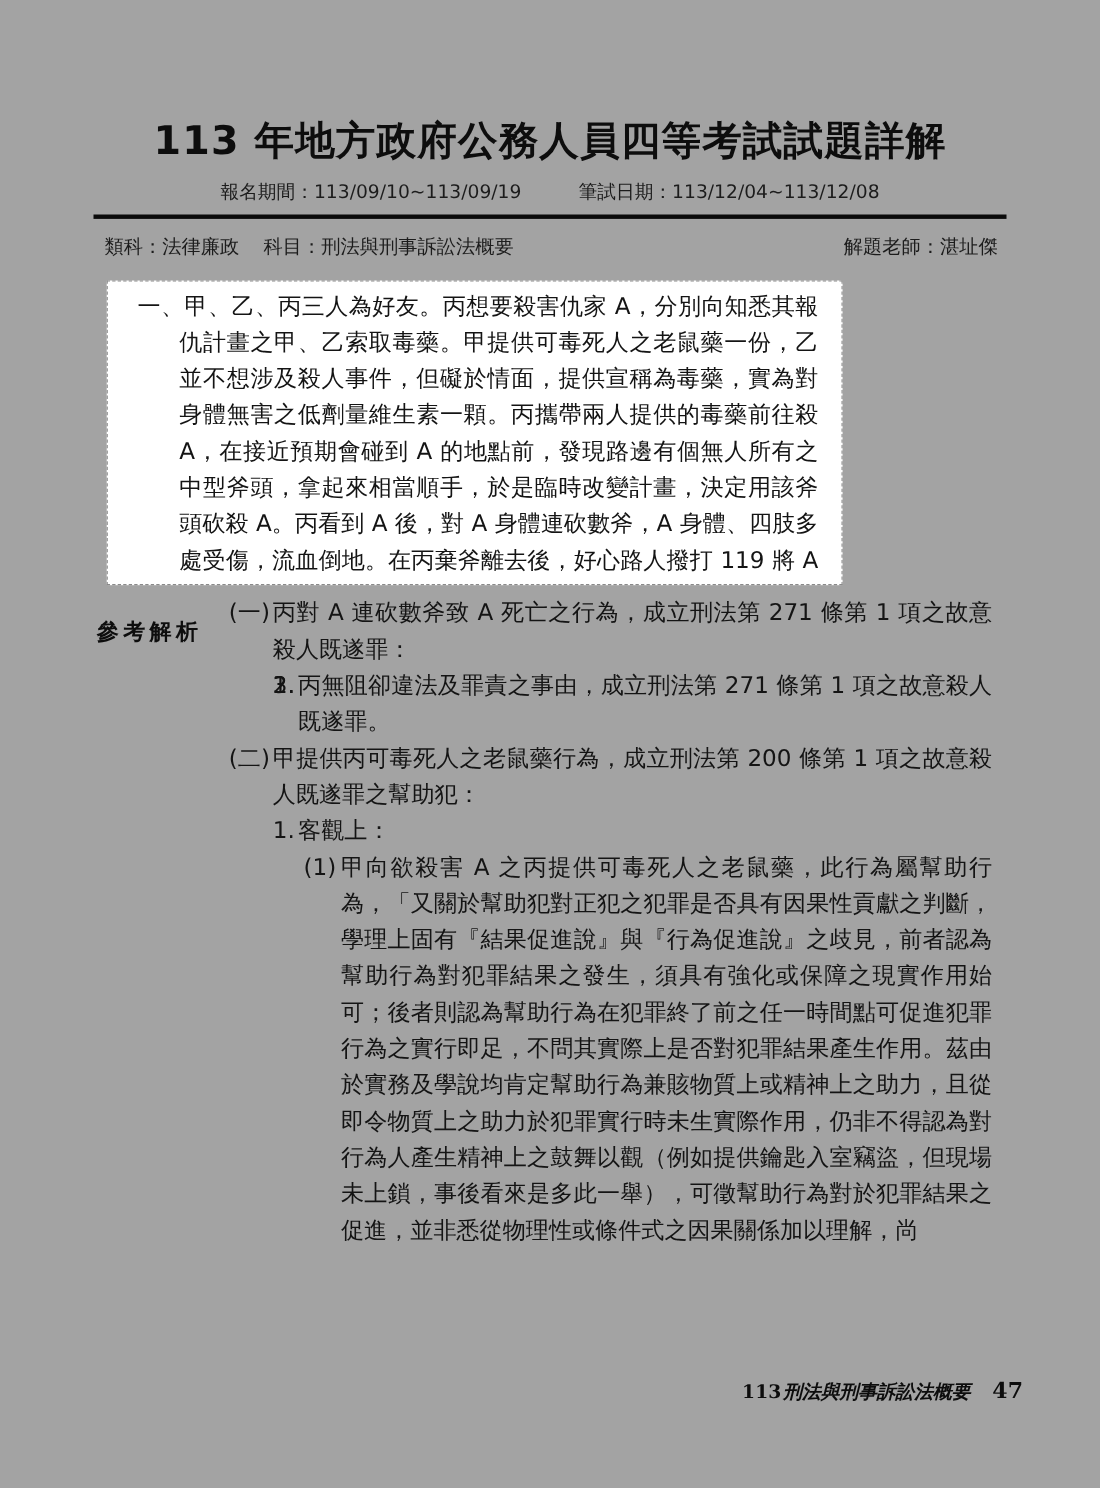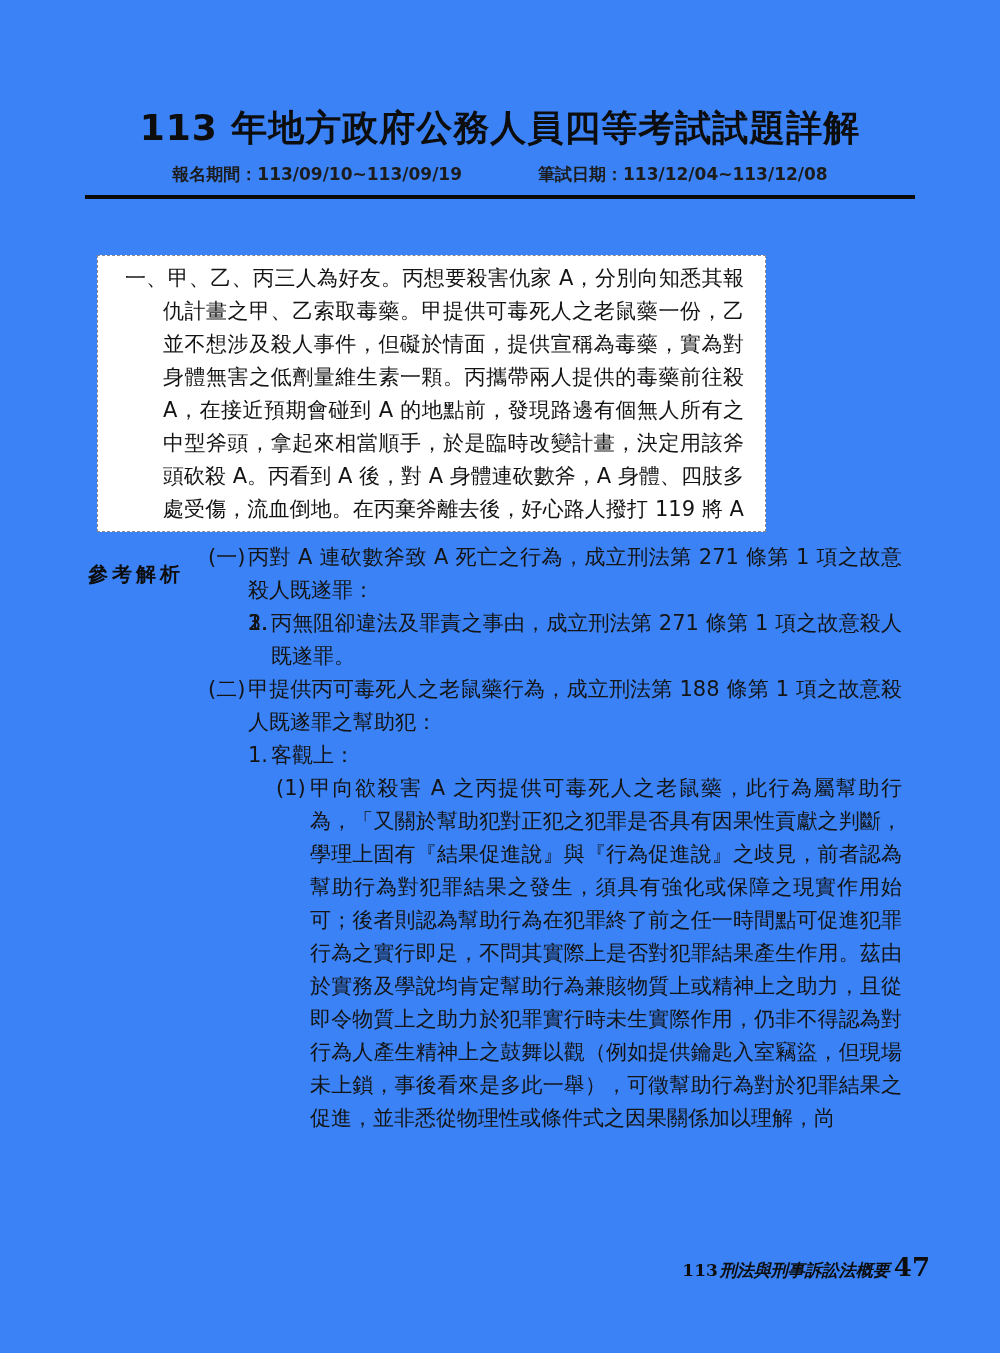--- a/index.html
+++ b/index.html
@@ -1,30 +1,30 @@
 <!DOCTYPE html>
 <html><head>
 <meta charset="utf-8">
 <style>
   html,body { margin:0; padding:0; background:#ffffff; }
   .page {
-    position:relative; width:1000px; height:1353px; background:#3b82f6;
+    position:relative; width:1000px; height:1353px; background:#a3a3a3;
     color:#191919; font-family:"DejaVu Sans","Liberation Sans",sans-serif;
     overflow:hidden;
   }
   .title {
     position:absolute; top:104px; left:0; width:100%; text-align:center;
     font-size:36px; font-weight:900; letter-spacing:1px; color:#0d0d0d;
     font-family:"DejaVu Sans","Liberation Sans",sans-serif;
   }
   .subtitle {
     position:absolute; top:163px; left:0; width:100%; text-align:center;
     font-size:17px; color:#1c1c1c;
   }
-  .subtitle .part { margin:0 38px;font-weight:bold; }
+  .subtitle .part { margin:0 26px; }
   .rule {
     position:absolute; top:195px; left:85px; width:830px; height:4px;
     background:#0a0a0a;
   }
   .meta {
     position:absolute; top:212px; left:95px; width:812px;
     display:flex; justify-content:space-between; font-size:17.5px; color:#1c1c1c;
   }
   .meta .m-left .m-gap { display:inline-block; width:22px; }
   .qbox {
@@ -57,52 +57,58 @@
   .footer {
     position:absolute; top:1252px; right:70px;
     display:flex; align-items:baseline; color:#0d0d0d;
   }
   .f-year {
     font-weight:bold; font-size:17px; margin-right:2px;
     font-family:"DejaVu Serif","Liberation Serif",serif;
   }
   .f-book { font-size:17px; font-weight:600;font-style:italic; }
   .f-page {
-    font-size:26px; font-weight:bold; margin-left:4px;
+    font-size:20px; font-weight:bold; margin-left:20px;
     font-family:"DejaVu Serif","Liberation Serif",serif;
   }
 </style>
 </head>
 <body>
 
 <div class="page">
 
   <div class="title">113 年地方政府公務人員四等考試試題詳解</div>
 
   <div class="subtitle">
     <span class="part">報名期間：113/09/10~113/09/19</span><span class="part">筆試日期：113/12/04~113/12/08</span>
   </div>
 
   <div class="rule"></div>
 
+  <div class="meta">
+    <span class="m-left">
+      <span>類科：法律廉政</span><span class="m-gap"></span><span>科目：刑法與刑事訴訟法概要</span>
+    </span>
+    <span class="m-right">解題老師：湛址傑</span>
+  </div>
 
   <div class="qbox">
     <div class="qpara">
       <span>一、</span><span>甲、乙、丙三人為好友。丙想要殺害仇家 A，分別向知悉其報仇計畫之甲、乙索取毒藥。甲提供可毒死人之老鼠藥一份，乙並不想涉及殺人事件，但礙於情面，提供宣稱為毒藥，實為對身體無害之低劑量維生素一顆。丙攜帶兩人提供的毒藥前往殺 A，在接近預期會碰到 A 的地點前，發現路邊有個無人所有之中型斧頭，拿起來相當順手，於是臨時改變計畫，決定用該斧頭砍殺 A。丙看到 A 後，對 A 身體連砍數斧，A 身體、四肢多處受傷，流血倒地。在丙棄斧離去後，好心路人撥打 119 將 A 送醫急救，但仍因傷重不治身亡。請附理由說明：甲、乙、丙三人在刑法上應如何評價？（30 分）</span>
     </div>
   </div>
 
   <div class="analysis">
     <div class="a-heading">參考解析</div>
     <div class="a-body">
         <div class="para l1"><span class="plabel">(一)</span><span>丙對 A 連砍數斧致 A 死亡之行為，成立刑法第 271 條第 1 項之故意殺人既遂罪：</span></div>
         <div class="para l2"><span class="plabel">1.</span></div>
         <div class="para l2"><span class="plabel">2.</span></div>
         <div class="para l2"><span class="plabel">3.</span><span>丙無阻卻違法及罪責之事由，成立刑法第 271 條第 1 項之故意殺人既遂罪。</span></div>
-        <div class="para l1"><span class="plabel">(二)</span><span>甲提供丙可毒死人之老鼠藥行為，成立刑法第 188 條第 1 項之故意殺人既遂罪之幫助犯：</span></div>
+        <div class="para l1"><span class="plabel">(二)</span><span>甲提供丙可毒死人之老鼠藥行為，成立刑法第 200 條第 1 項之故意殺人既遂罪之幫助犯：</span></div>
         <div class="para l2"><span class="plabel">1.</span><span>客觀上：</span></div>
         <div class="para l3"><span class="plabel">(1)</span><span>甲向欲殺害 A 之丙提供可毒死人之老鼠藥，此行為屬幫助行為，「又關於幫助犯對正犯之犯罪是否具有因果性貢獻之判斷，學理上固有『結果促進說』與『行為促進說』之歧見，前者認為幫助行為對犯罪結果之發生，須具有強化或保障之現實作用始可；後者則認為幫助行為在犯罪終了前之任一時間點可促進犯罪行為之實行即足，不問其實際上是否對犯罪結果產生作用。茲由於實務及學說均肯定幫助行為兼賅物質上或精神上之助力，且從即令物質上之助力於犯罪實行時未生實際作用，仍非不得認為對行為人產生精神上之鼓舞以觀（例如提供鑰匙入室竊盜，但現場未上鎖，事後看來是多此一舉），可徵幫助行為對於犯罪結果之促進，並非悉從物理性或條件式之因果關係加以理解，尚</span></div>
       </div>
   </div>
 
   <div class="footer">
     <span class="f-year">113</span>
     <span class="f-book">刑法與刑事訴訟法概要</span>
     <span class="f-page">47</span>
   </div>

